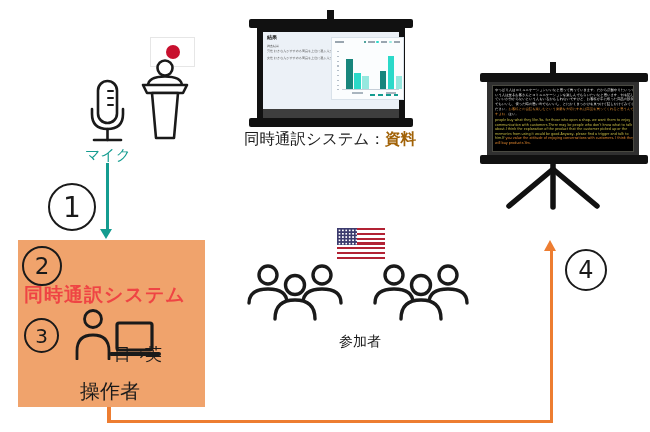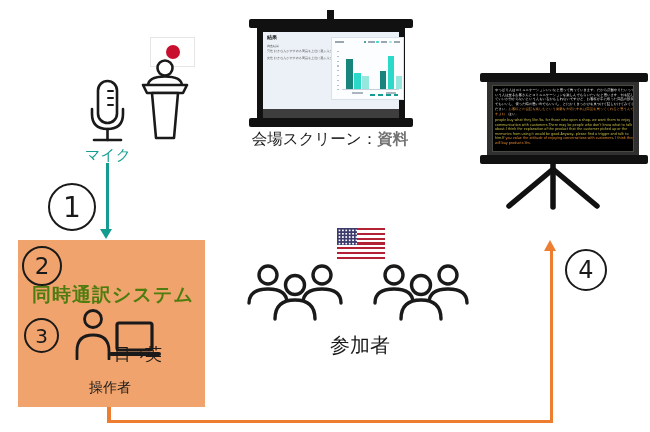--- a/index.html
+++ b/index.html
@@ -16,22 +16,22 @@
   .us-canton{position:absolute;left:0;top:0;width:20px;height:16.6px;background-color:#3c3b6e;
            background-image:radial-gradient(#ffffff 0.6px,rgba(0,0,0,0) 0.75px);
            background-size:3.4px 3.3px;background-position:0.8px 0.8px;}
 
   
   .lbl{position:absolute;line-height:1.2;}
   .mic-lbl{left:80px;top:146px;width:56px;text-align:center;font-size:15px;color:#149c90;}
   .presenter-lbl{left:128px;top:137px;width:80px;text-align:center;font-size:15px;}
   .venue-lbl{left:228px;top:130px;width:204px;text-align:center;font-size:15.5px;}
   .mon-lbl{left:478px;top:208px;width:164px;text-align:center;font-size:15px;}
-  .part-lbl{left:308px;top:333px;width:104px;text-align:center;font-size:20px;}
-  .hl-teal{color:#737373;font-weight:700;}
+  .part-lbl{left:308px;top:333px;width:104px;text-align:center;font-size:14px;}
+  .hl-teal{color:#a16207;font-weight:700;}
   .hl-orange{color:#ed7d31;font-weight:700;}
 
   
   .numc{position:absolute;border:2.5px solid #1a1a1a;border-radius:50%;background:transparent;
         display:flex;align-items:center;justify-content:center;color:#1a1a1a;}
   .c1{left:48px;top:183px;width:44px;height:44px;font-size:28px;}
   .c2{left:22px;top:246px;width:36px;height:36px;font-size:23px;}
   .c3{left:24px;top:318px;width:31px;height:31px;font-size:20px;border-width:2.2px;}
   .c4{left:565px;top:249px;width:38px;height:38px;font-size:24px;}
 
@@ -84,24 +84,24 @@
   .mon-panel{position:absolute;left:5px;top:3px;width:142px;height:67px;background:#000;
              border:1px solid #4a4a42;box-sizing:border-box;overflow:hidden;}
   .mon-panel-inner{width:300%;transform:scale(0.3333);transform-origin:0 0;padding:5px 6px;}
   .sub-jp{font-size:10px;line-height:1.42;color:#f2f2f2;margin:0 0 6px 0;}
   .sub-jp .hl{color:#de8a2f;}
   .sub-en{font-size:10px;line-height:1.34;color:#c9bd45;margin:0;}
   .sub-en .hl{color:#e0862e;}
 
   
   .sys-box{left:18px;top:240px;width:187px;height:167px;background:#f0a36c;}
-  .sys-title{left:24px;top:283px;width:178px;text-align:center;font-size:19px;font-weight:700;
-             color:#4d7c0f;letter-spacing:1px;}
+  .sys-title{left:24px;top:283px;width:178px;text-align:left;font-size:19px;font-weight:700;
+             color:#ef4444;letter-spacing:1px;}
   .op1{left:58px;top:344px;width:104px;text-align:right;font-size:17px;}
-  .op2{left:58px;top:379px;width:104px;text-align:center;font-size:14px;}
+  .op2{left:58px;top:379px;width:104px;text-align:center;font-size:20px;}
 
   .icon{position:absolute;}
 </style>
 </head>
 <body>
 
 <div class="stage">
 
   <div class="abs jp-flag">
     <div class="jp-sun"></div>
@@ -160,21 +160,21 @@
           <div class="bar" style="height: 17.86px; background: rgb(23, 133, 124);"></div>
           <div class="bar" style="height: 33.44px; background: rgb(43, 217, 201);"></div>
           <div class="bar" style="height: 13.3px; background: rgb(150, 232, 223);"></div>
         </div>
       </div>
   </div>
   <div class="abs slide-footnote"></div>
   <div class="abs proj-strip"></div>
   <div class="abs proj-bar bot"></div>
   <div class="lbl venue-lbl">
-    <span>会場スクリーン：</span><span class="hl-teal">資料</span>
+    <span>同時通訳システム：</span><span class="hl-teal">資料</span>
   </div>
 
   <div class="abs mon-stub"></div>
   <div class="abs mon-bar top"></div>
   <div class="abs mon-body">
     <div class="mon-panel">
       <div class="mon-panel-inner">
         <p class="sub-jp"><span>やっぱり人はコミュニケーションいいなと思って買っていきます。だから店舗やりたいっていう人は是非お客さんとコミュニケーションを楽しんでもらいたいなと思います。何を話していいか分からないという人もいるかもしれないですけど、お客様が手に取った商品の説明でもいいし、使った時の思い出でもいいし、とにかくきっかけを見つけて話しかけてみてください。</span><span class="hl">お客様との会話を楽しむという姿勢を大切にすれば商品を買ってくれると思うんですよね。</span><span>はい。</span></p>
         <p class="sub-en"><span>people buy what they like.So, for those who open a shop, we want them to enjoy communication with customers.There may be people who don't know what to talk about.I think the explanation of the product that the customer picked up or the memories from using it would be good.Anyway, please find a trigger and talk to him.If </span><span class="hl">you value the attitude of enjoying conversations with customers, I think they will buy products.Yes.</span></p>
       </div>

